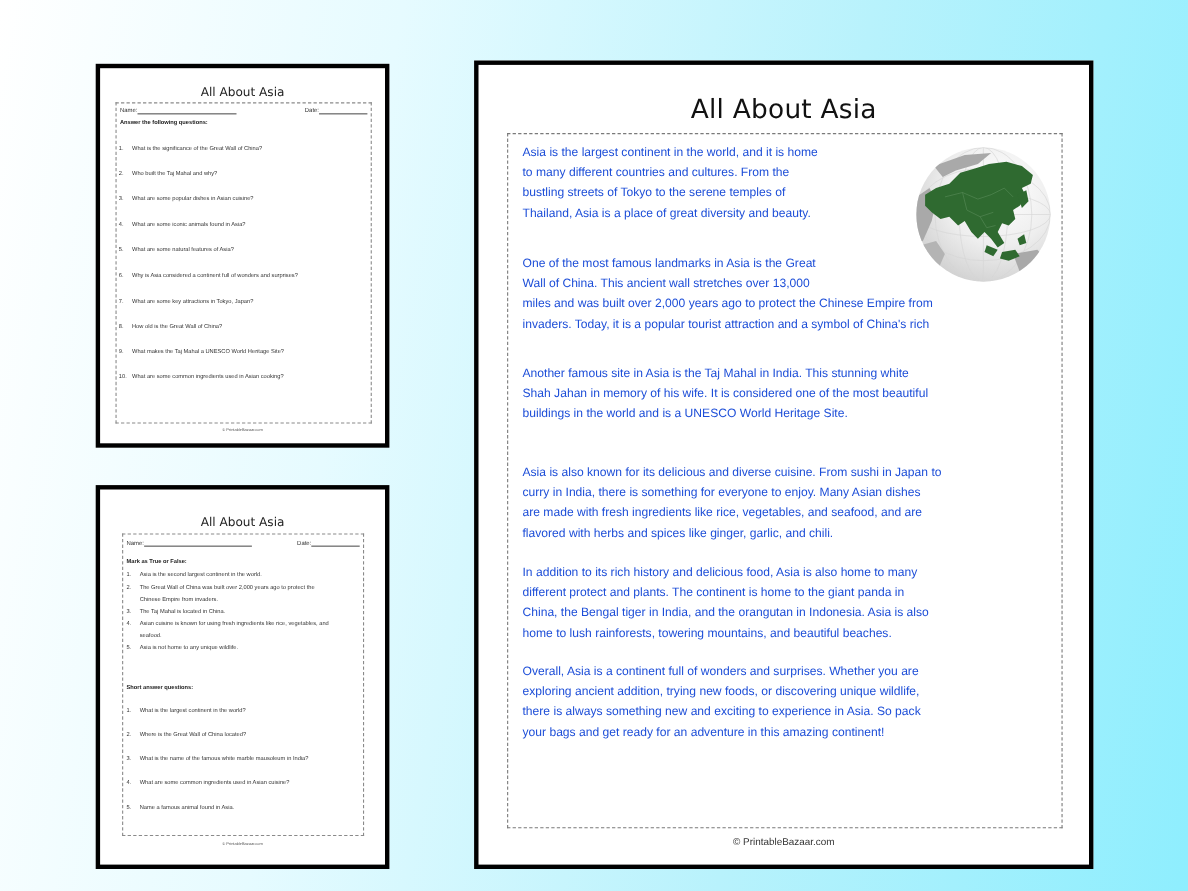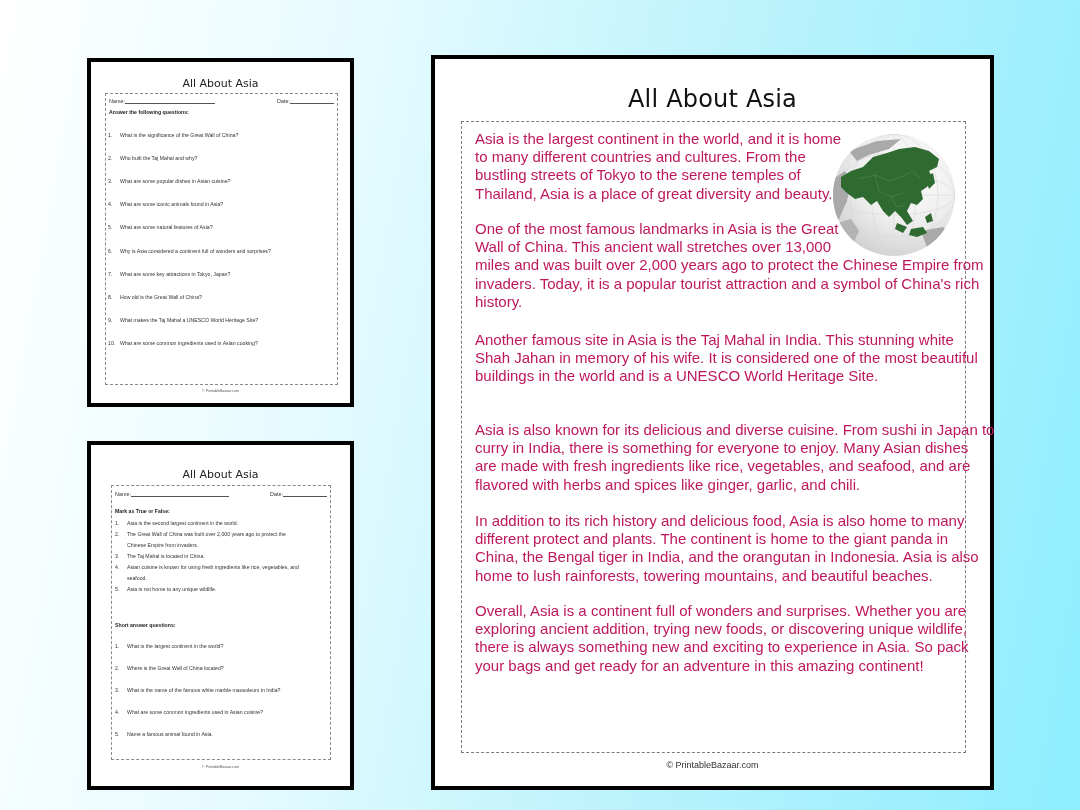--- a/index.html
+++ b/index.html
@@ -58,21 +58,21 @@
     }
     .main-box {
       position: absolute; left: 26px; top: 62px; width: 505px; height: 632px;
       border: 1.5px dashed #7a7a7a;
     }
     .globe-wrap {
       position: absolute; left: 394px; top: 72px; width: 130px; height: 128px;
     }
     .para {
       position: absolute; left: 40px;
-      font-size: 15px; line-height: 18.2px; color: #be185d;
+      font-size: 11px; line-height: 18.2px; color: #1d4ed8;
       font-family: "Liberation Sans", sans-serif;
     }
     .para .ln { display: block; white-space: nowrap; }
     .main-copy {
       position: absolute; left: 0; right: 0; top: 701px;
       text-align: center; font-size: 9px; color: #333;
     }
   </style>
 </head>
 <body>
@@ -239,26 +239,25 @@
     </svg>
   </div>
 
   <div class="para" style="top:71px;">
     <span class="ln">Asia is the largest continent in the world, and it is home</span>
     <span class="ln">to many different countries and cultures. From the</span>
     <span class="ln">bustling streets of Tokyo to the serene temples of</span>
     <span class="ln">Thailand, Asia is a place of great diversity and beauty.</span>
   </div>
 
-  <div class="para" style="top:161px;">
+  <div class="para" style="top:172px;">
     <span class="ln">One of the most famous landmarks in Asia is the Great</span>
     <span class="ln">Wall of China. This ancient wall stretches over 13,000</span>
     <span class="ln">miles and was built over 2,000 years ago to protect the Chinese Empire from</span>
     <span class="ln">invaders. Today, it is a popular tourist attraction and a symbol of China's rich</span>
-    <span class="ln">history.</span>
   </div>
 
   <div class="para" style="top:272px;">
     <span class="ln">Another famous site in Asia is the Taj Mahal in India. This stunning white</span>
     <span class="ln">Shah Jahan in memory of his wife.  It is considered one of the most beautiful</span>
     <span class="ln">buildings in the world and is a UNESCO World Heritage Site.</span>
   </div>
 
   <div class="para" style="top:362px;">
     <span class="ln">Asia is also known for its delicious and diverse cuisine. From sushi in Japan to</span>

